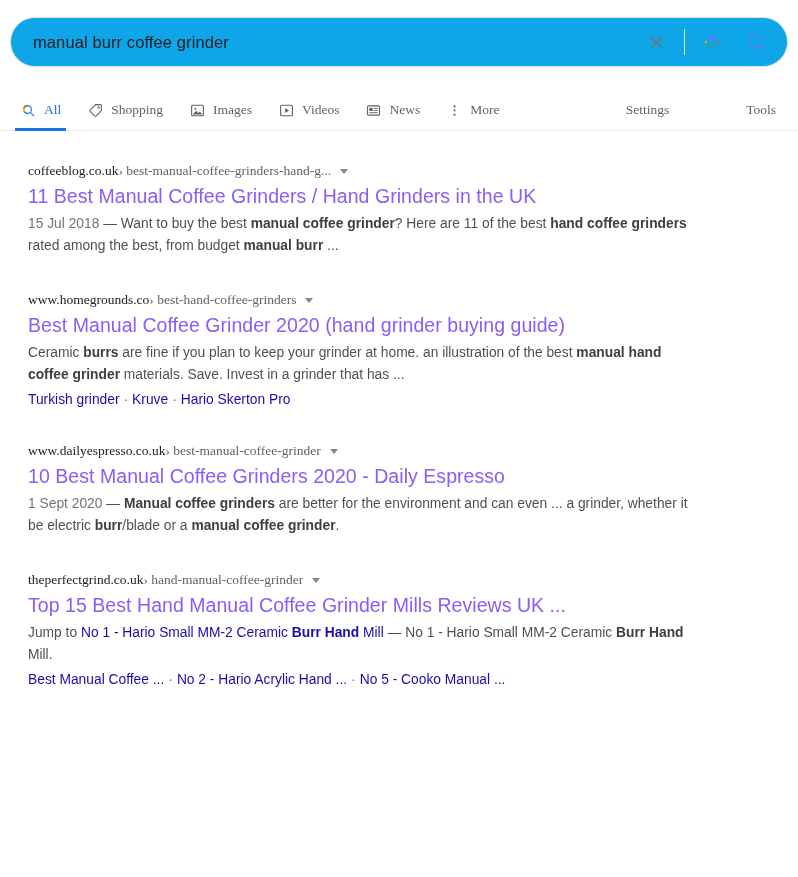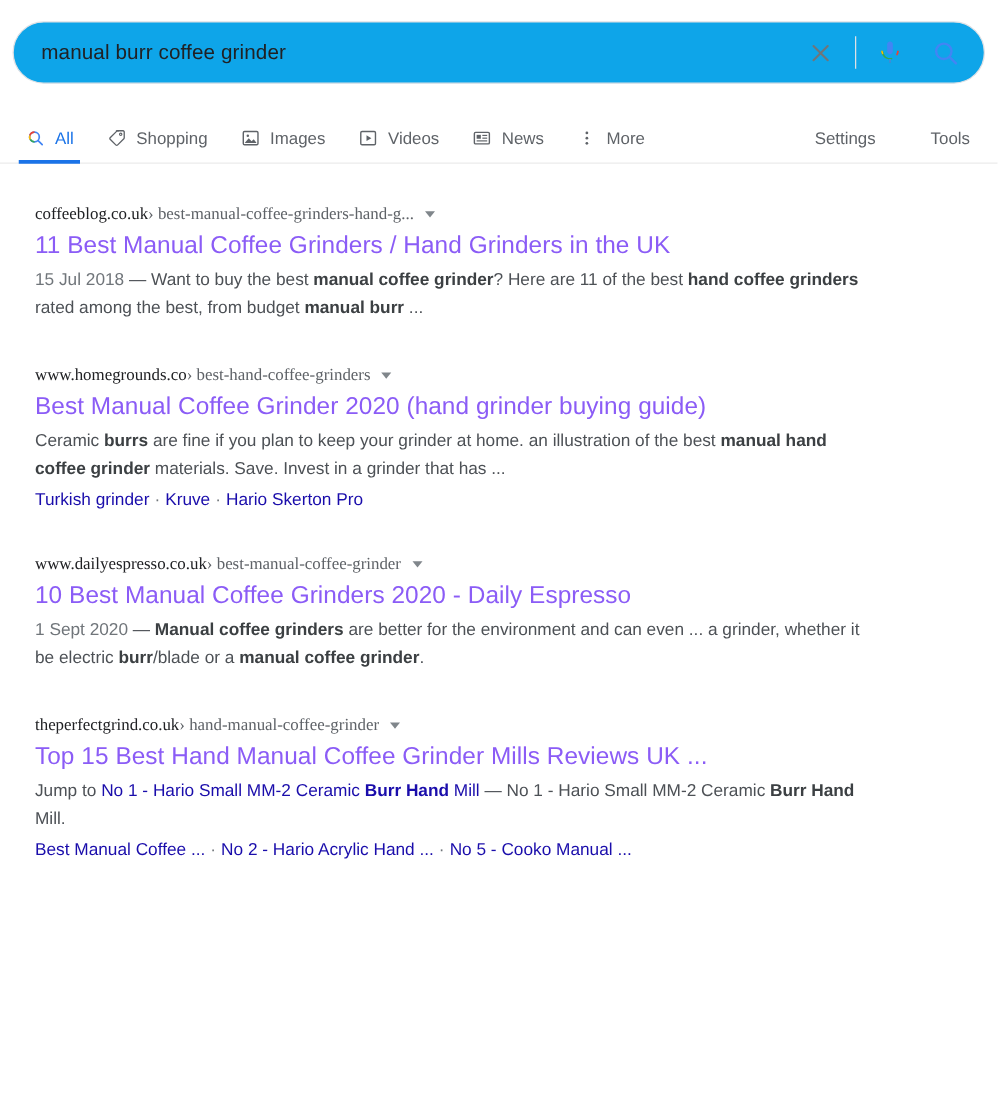--- a/index.html
+++ b/index.html
@@ -64,20 +64,21 @@
     left: 0; top: 90px;
     width: 798px; height: 41px;
     border-bottom: 1px solid #ebebeb;
   }
   .nav-inner {
     position: relative;
     height: 40px;
     padding-left: 20px;
     display: flex;
     align-items: flex-start;
+    font-family: Liberation Serif, serif;
   }
   .nav-tab {
     display: flex;
     align-items: center;
     height: 40px;
     font-size: 13.5px;
     color: #5f6368;
     cursor: pointer;
     margin-right: 26px;
     position: relative;
@@ -99,20 +100,21 @@
     bottom: -1px;
     height: 3px;
     background: #1a73e8;
   }
   .nav-right {
     position: absolute;
     right: 22px; top: 0;
     height: 40px;
     display: flex;
     align-items: center;
+    gap: 33px;
   }
   .nav-right .nav-link {
     font-size: 13.5px;
     color: #5f6368;
     cursor: pointer;
     margin-left: 44px;
     white-space: nowrap;
   }
 
   

